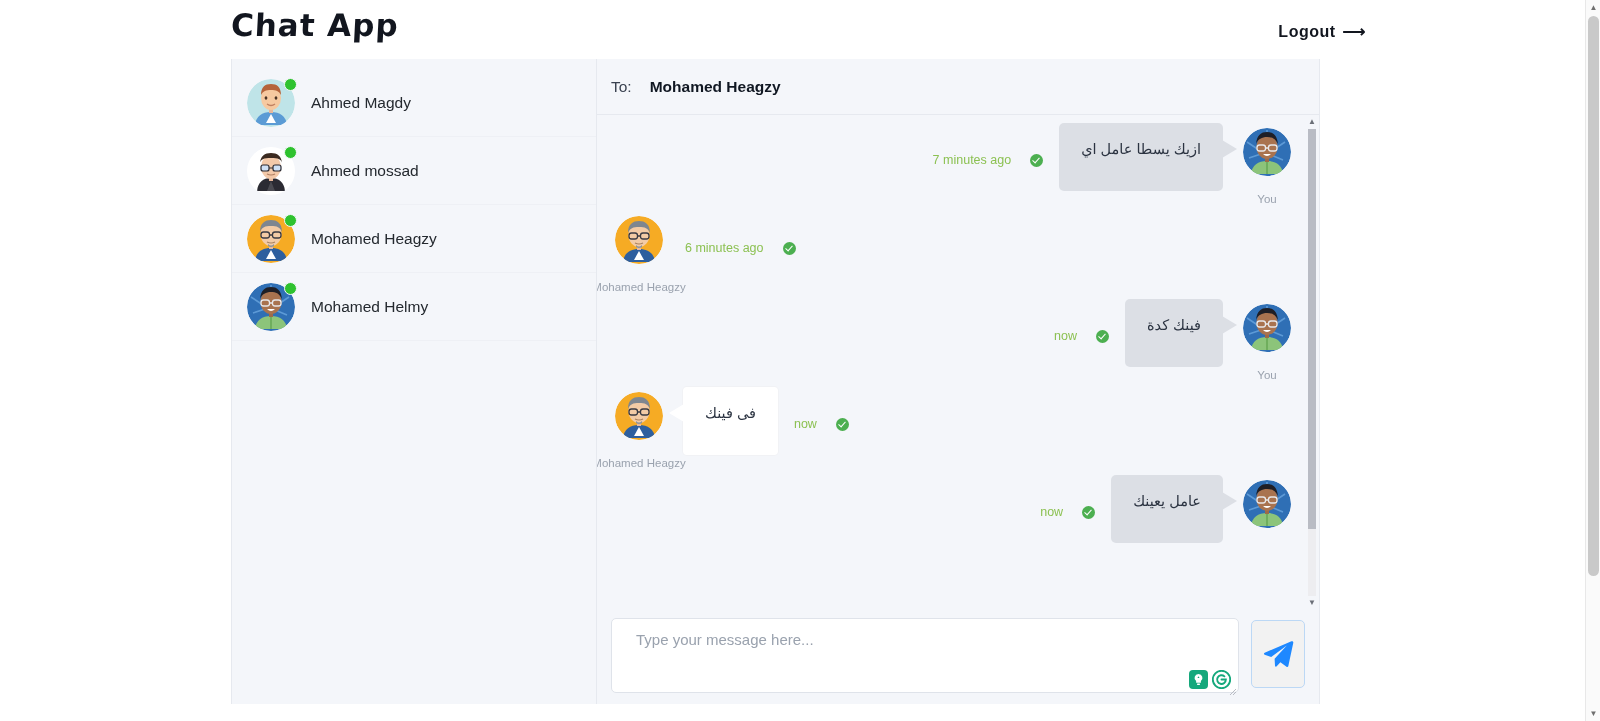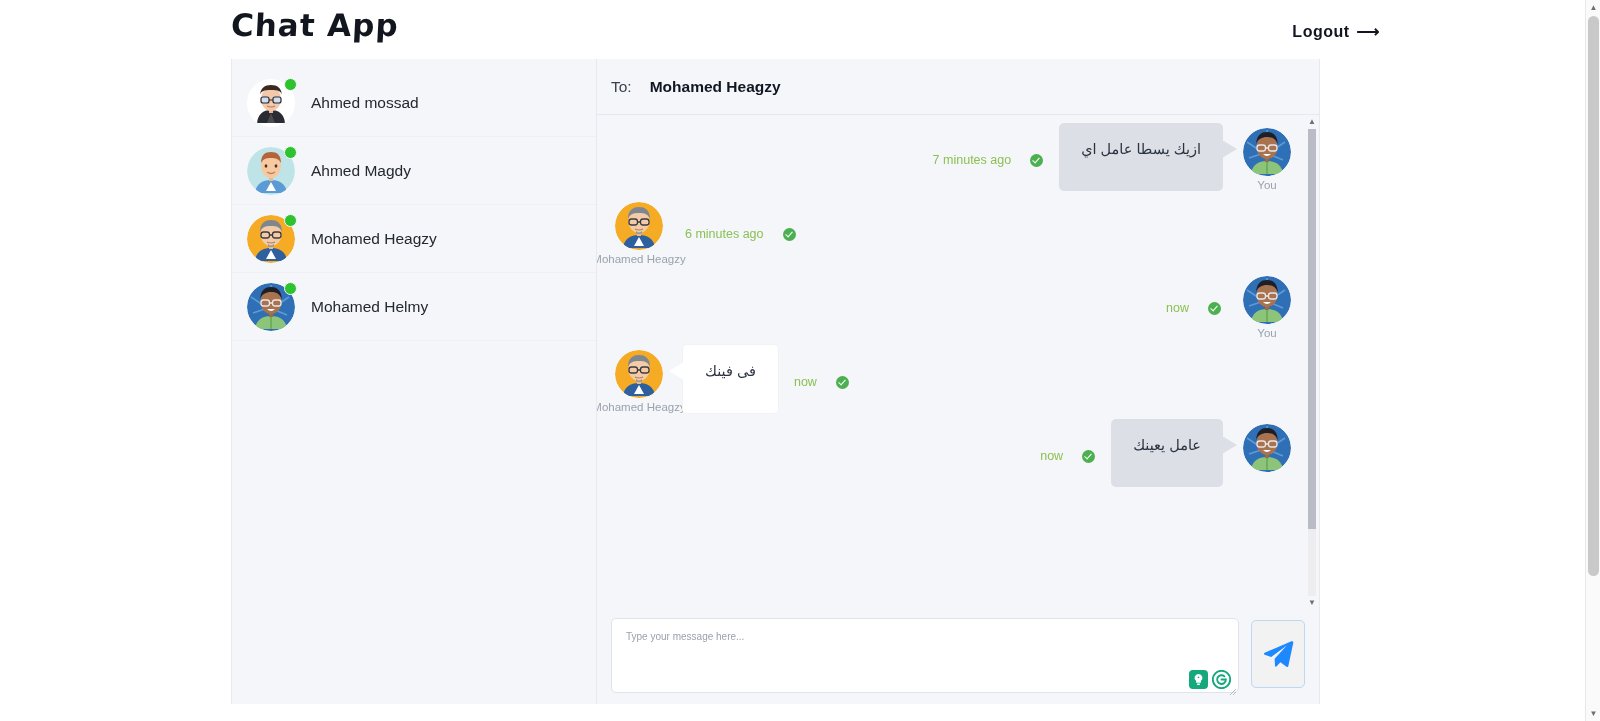--- a/index.html
+++ b/index.html
@@ -46,21 +46,21 @@
   .app-title {
     position: absolute; left: 231px; top: 7px;
     font-family: "DejaVu Sans", sans-serif;
     font-size: 31px; font-weight: 700;
     color: #12161f;
     letter-spacing: 1px;
     font-style: normal;
     transform: skewX(-3deg);
   }
   .logout-link {
-    position: absolute; right: 205px; top: 23px;
+    position: absolute; right: 219px; top: 23px;
     font-size: 16px; font-weight: 700; color: #12161f;
     letter-spacing: .5px;
     cursor: pointer;
     display: flex; align-items: center; gap: 7px;
     text-decoration: none;
   }
   .logout-arrow { display: inline-block; font-size: 16px; line-height: 1; }
 
   
   .shell {
@@ -129,21 +129,21 @@
   .msg-avatar-block {
     width: 60px; flex: 0 0 60px;
     display: flex; flex-direction: column; align-items: center;
     margin-top: 5px;
   }
   .msg-avatar {
     width: 48px; height: 48px; border-radius: 50%;
     overflow: hidden; display: block;
   }
   .msg-sender {
-    margin-top: 3px; font-size: 11.5px; color: #9aa2ae;
+    margin-top: 17px; font-size: 11.5px; color: #9aa2ae;
     white-space: nowrap;
   }
 
   .bubble {
     position: relative;
     min-width: 88px; max-width: 300px;
     padding: 16px 22px;
     font-size: 14.5px;
     color: #2b3341;
     direction: rtl; text-align: left;
@@ -224,23 +224,23 @@
     height: 94px; flex: 0 0 94px;
     display: flex; align-items: flex-start;
     padding: 8px 14px 0 14px;
     background: #f4f6fa;
   }
   .input-wrap { position: relative; flex: 1; }
   .msg-input {
     width: 100%; height: 75px;
     border: 1px solid #dfe3ea; border-radius: 5px;
     background: #ffffff;
-    padding: 12px 14px;
+    padding: 12px 24px;
     font-family: "Liberation Sans", sans-serif;
-    font-size: 10px; color: #4d7c0f;
+    font-size: 15px; color: #4d7c0f;
     resize: none; outline: none;
   }
   .msg-input::placeholder { color: #9aa2ae; }
   .grammarly {
     position: absolute; right: 5px; bottom: 6px;
     display: flex; align-items: center; gap: 4px;
     background: #ffffff; border-radius: 4px;
     padding: 2px 3px;
   }
   .resize-grip {
@@ -266,56 +266,56 @@
     <div class="app-title">Chat App</div>
     <div class="logout-link">
       <span>Logout</span>
       <span class="logout-arrow">⟶</span>
     </div>
   </div>
 
   <div class="shell">
 
     <div class="sidebar">
+
+      <div class="contact">
+        <div class="avatar-wrap">
+          <svg class="avatar" viewBox="0 0 48 48">
+            <circle cx="24" cy="24" r="24" fill="#bfe4e8"></circle>
+            <path d="M8 46c1-9 7-13 16-13s15 4 16 13z" fill="#5b9bd5"></path>
+            <path d="M19 44l5-9 5 9z" fill="#ffffff"></path>
+            <path d="M22 28h4v6h-4z" fill="#e8b89b"></path>
+            <ellipse cx="24" cy="19" rx="10" ry="12" fill="#f6c9a0"></ellipse>
+            <path d="M14 16c0-8 4-11 10-11s10 3 10 11c-2-4-5-5-10-5s-8 1-10 5z" fill="#b5633a"></path>
+            <ellipse cx="19" cy="19" rx="1.4" ry="1.8" fill="#4b3426"></ellipse>
+            <ellipse cx="29" cy="19" rx="1.4" ry="1.8" fill="#4b3426"></ellipse>
+            <path d="M20 25q4 3 8 0" stroke="#c08060" stroke-width="1.3" fill="none"></path>
+          </svg>
+          <span class="status-dot"></span>
+        </div>
+        <span class="contact-name">Ahmed Magdy</span>
+      </div>
 
       <div class="contact">
         <div class="avatar-wrap">
           <svg class="avatar" viewBox="0 0 48 48">
             <rect width="48" height="48" fill="#ffffff"></rect>
             <path d="M10 44c1-9 6-13 14-13s13 4 14 13z" fill="#2b2b33"></path>
             <path d="M22 28h4v6h-4z" fill="#e8b89b"></path>
             <ellipse cx="24" cy="20" rx="10" ry="12" fill="#f3c9a9"></ellipse>
             <path d="M13 17c0-8 5-11 11-11s11 3 11 11c0-5-4-6-11-6s-11 1-11 6z" fill="#3b2a20"></path>
             <rect x="14" y="18" width="8" height="6" rx="2" fill="#cfe0f5" stroke="#2b2b33" stroke-width="1.2"></rect>
             <rect x="26" y="18" width="8" height="6" rx="2" fill="#cfe0f5" stroke="#2b2b33" stroke-width="1.2"></rect>
             <path d="M22 21h4" stroke="#2b2b33" stroke-width="1.2"></path>
             <path d="M20 27q4 2 8 0" stroke="#b07f61" stroke-width="1.2" fill="none"></path>
             <path d="M24 34l-4 10h8z" fill="#ffffff" opacity=".15"></path>
           </svg>
           <span class="status-dot"></span>
         </div>
         <span class="contact-name">Ahmed mossad</span>
-      </div>
-
-      <div class="contact">
-        <div class="avatar-wrap">
-          <svg class="avatar" viewBox="0 0 48 48">
-            <circle cx="24" cy="24" r="24" fill="#bfe4e8"></circle>
-            <path d="M8 46c1-9 7-13 16-13s15 4 16 13z" fill="#5b9bd5"></path>
-            <path d="M19 44l5-9 5 9z" fill="#ffffff"></path>
-            <path d="M22 28h4v6h-4z" fill="#e8b89b"></path>
-            <ellipse cx="24" cy="19" rx="10" ry="12" fill="#f6c9a0"></ellipse>
-            <path d="M14 16c0-8 4-11 10-11s10 3 10 11c-2-4-5-5-10-5s-8 1-10 5z" fill="#b5633a"></path>
-            <ellipse cx="19" cy="19" rx="1.4" ry="1.8" fill="#4b3426"></ellipse>
-            <ellipse cx="29" cy="19" rx="1.4" ry="1.8" fill="#4b3426"></ellipse>
-            <path d="M20 25q4 3 8 0" stroke="#c08060" stroke-width="1.3" fill="none"></path>
-          </svg>
-          <span class="status-dot"></span>
-        </div>
-        <span class="contact-name">Ahmed Magdy</span>
       </div>
 
       <div class="contact">
         <div class="avatar-wrap">
           <svg class="avatar" viewBox="0 0 48 48">
             <circle cx="24" cy="24" r="24" fill="#f6ab24"></circle>
             <path d="M8 46c1-9 7-13 16-13s15 4 16 13z" fill="#2e5f9e"></path>
             <path d="M19 44l5-9 5 9z" fill="#ffffff"></path>
             <path d="M22 28h4v6h-4z" fill="#e8b89b"></path>
             <ellipse cx="24" cy="19" rx="10.5" ry="12" fill="#f3cba6"></ellipse>
@@ -411,20 +411,21 @@
             <span>6 minutes ago</span>
             <span class="check"></span>
           </div>
         </div>
 
         <div class="msg-row outgoing">
           <div class="meta left">
             <span>now</span>
             <span class="check"></span>
           </div>
+          <div class="bubble out">فينك كدة</div>
           <div class="msg-avatar-block">
             <svg class="msg-avatar" viewBox="0 0 48 48">
               <circle cx="24" cy="24" r="24" fill="#2f6fb5"></circle>
               <g stroke="#5d9ad6" stroke-width="1.6">
                   <path d="M4 14l12 8M6 30l12-4M42 14l-12 8M40 32l-12-5M24 2v8"></path>
                 </g>
               <path d="M8 46c1-9 7-13 16-13s15 4 16 13z" fill="#8cc47a"></path>
               <path d="M23 34h2v12h-2z" fill="#6fae5d"></path>
               <path d="M22 28h4v6h-4z" fill="#9c6b4a"></path>
               <ellipse cx="24" cy="19" rx="10.5" ry="12" fill="#a9734f"></ellipse>

